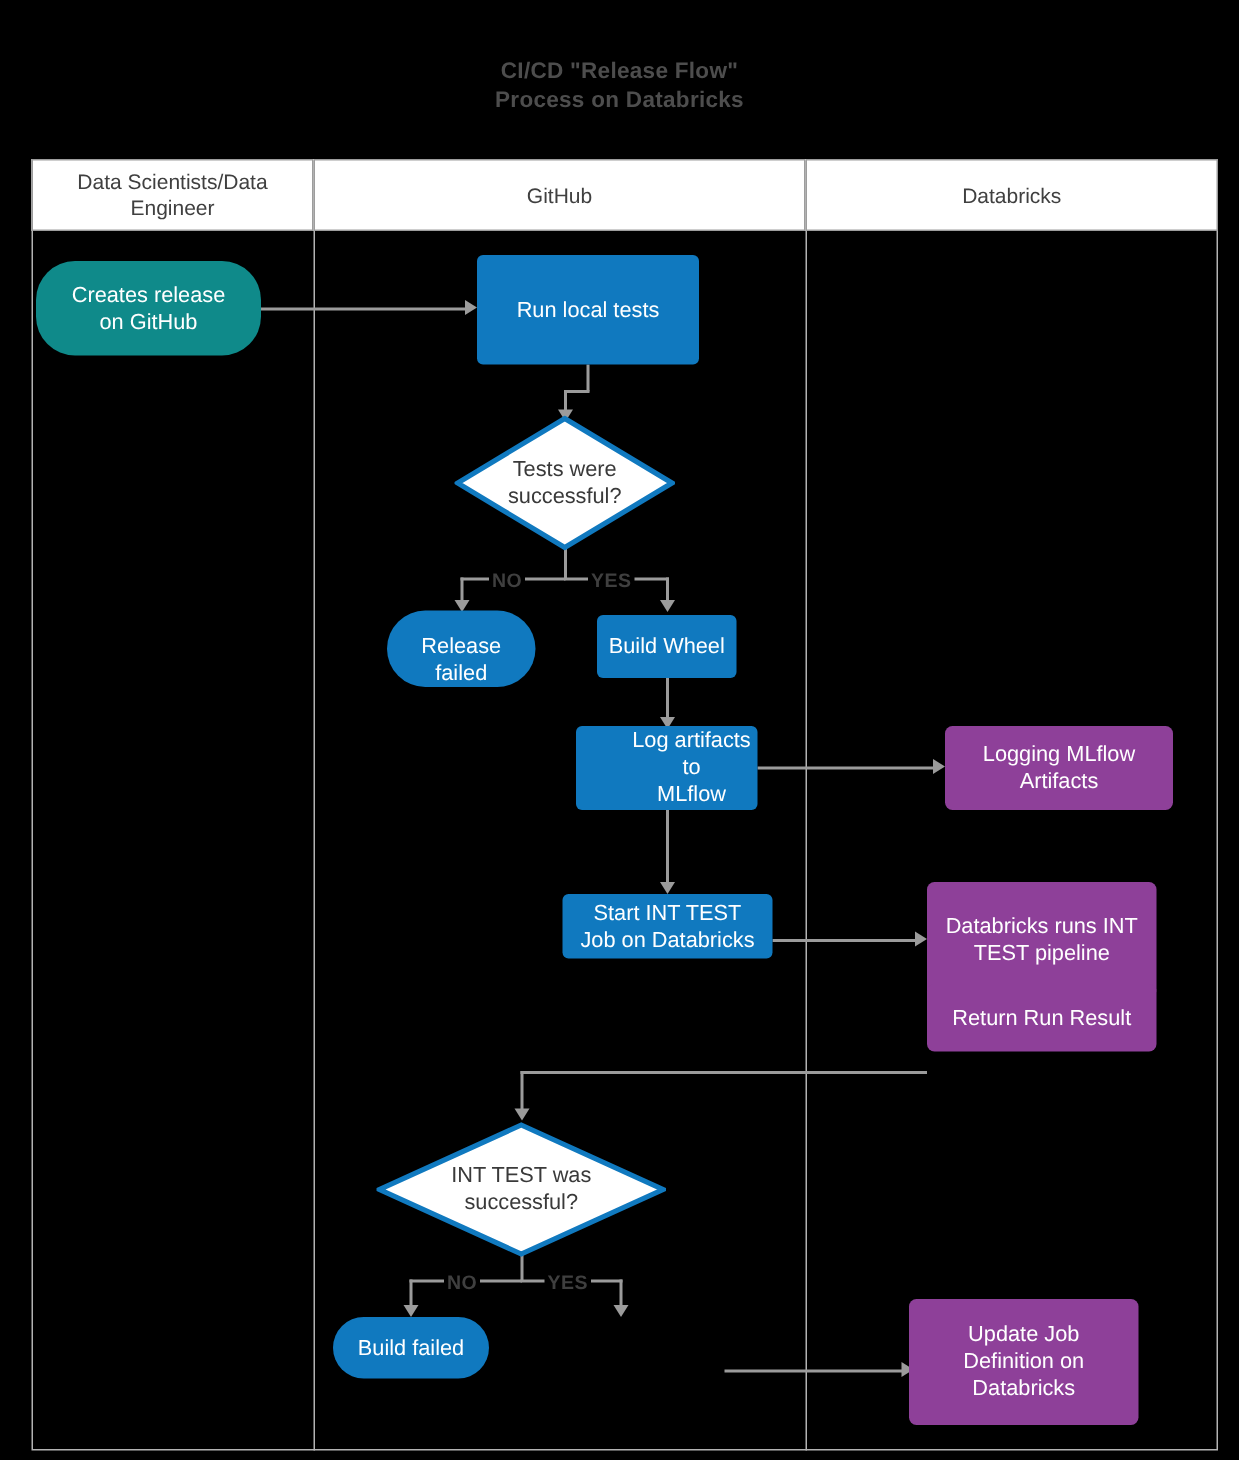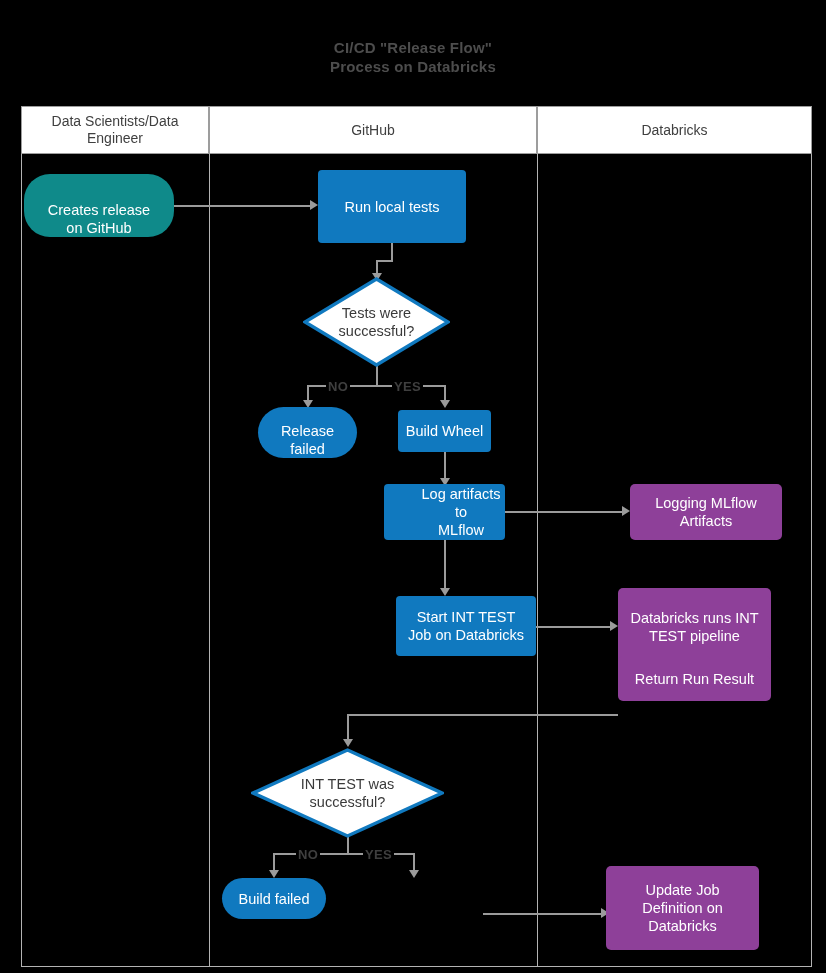--- a/index.html
+++ b/index.html
@@ -117,21 +117,21 @@
   <div class="edge-label" style="left:296px;top:847px;">NO</div>
 
   <div class="conn h" style="left:347px;top:853px;width:68px;"></div>
   <div class="conn v" style="left:413px;top:853px;height:20px;"></div>
   <div class="arrow down" style="left:409px;top:870px;"></div>
   <div class="edge-label" style="left:363px;top:847px;">YES</div>
 
   <div class="conn h" style="left:483px;top:913px;width:119px;"></div>
   <div class="arrow right" style="left:601px;top:908px;"></div>
 
-  <div class="node teal-pill" style="left:24px;top:174px;width:150px;height:63px;align-items:flex-end;">
+  <div class="node teal-pill" style="left:24px;top:174px;width:150px;height:63px;">
     <span>Creates release
 on GitHub</span>
   </div>
 
   <div class="node blue" style="left:318px;top:170px;width:148px;height:73px;">
     <span>Run local tests</span>
   </div>
 
   <div class="diamond" style="left:303px;top:277px;width:147px;height:90px;">
     <svg width="147" height="90" viewBox="0 0 147 90">
@@ -153,21 +153,21 @@
   <div class="node blue" style="left:384px;top:484px;width:121px;height:56px;padding-left:33px;">
     <span>Log artifacts to
 MLflow</span>
   </div>
 
   <div class="node purple" style="left:630px;top:484px;width:152px;height:56px;">
     <span>Logging MLflow
 Artifacts</span>
   </div>
 
-  <div class="node blue" style="left:396px;top:596px;width:140px;height:60px;">
+  <div class="node blue" style="left:375px;top:596px;width:140px;height:43px;">
     <span>Start INT TEST
 Job on Databricks</span>
   </div>
 
   <div class="node purple" style="left:618px;top:588px;width:153px;height:77px;">
     <span>Databricks runs INT
 TEST pipeline</span>
   </div>
 
   <div class="node purple" style="left:618px;top:656px;width:153px;height:45px;">

